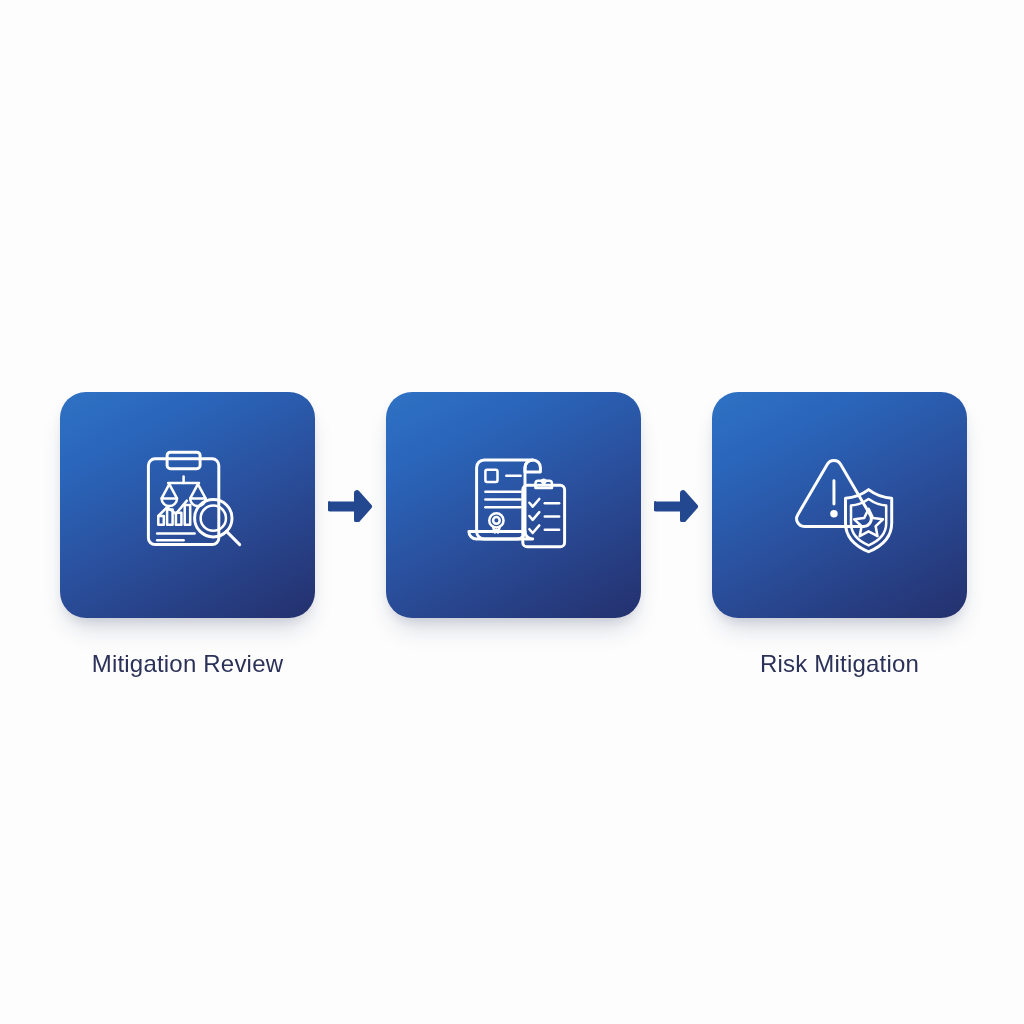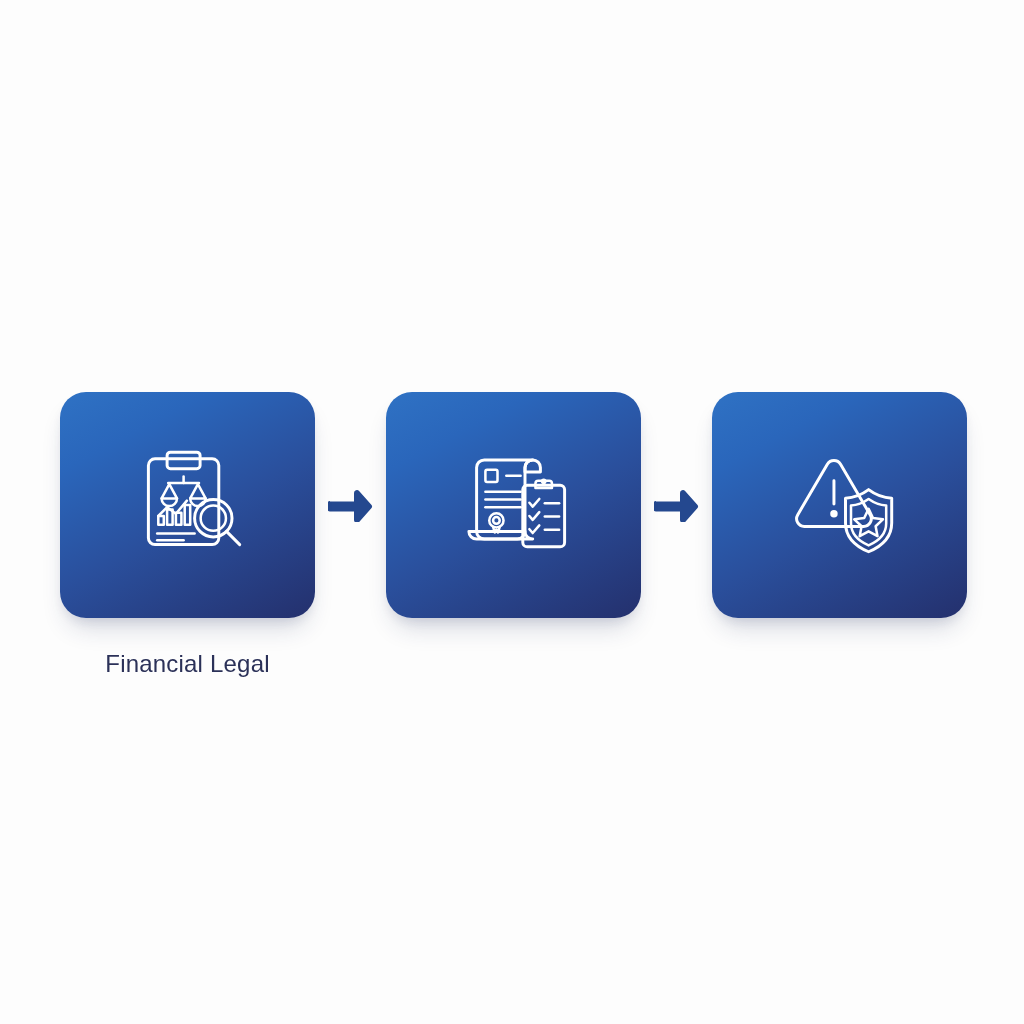--- a/index.html
+++ b/index.html
@@ -146,21 +146,21 @@
           <path class="st-thin" d="M33 70 l8 -8 l8 6 l10 -12"></path>
 
           <path class="st-thin" d="M32 86 h34"></path>
           <path class="st-thin" d="M32 92 h24"></path>
 
           <circle class="st" cx="83" cy="72" r="17"></circle>
           <circle class="st-thin" cx="83" cy="72" r="11.5"></circle>
           <path class="st" d="M95 84 l12 12"></path>
         </svg>
       </div>
-      <div class="step-label">Financial Legal</div>
+      <div class="step-label">Mitigation Review</div>
     </div>
 
     <div class="connector">
       <svg class="arrow-svg" viewBox="0 0 46 34">
         <path d="M2 13.5 h24 v-8.5 a3 3 0 0 1 5.1 -2.1 l12 13.5 a3 3 0 0 1 0 4.2 l-12 13.5 a3 3 0 0 1 -5.1 -2.1 v-8.5 h-24 a2.6 2.6 0 0 1 -2.6 -2.6 v-5.2 a2.6 2.6 0 0 1 2.6 -2.6 z"></path>
       </svg>
     </div>
 
     <div class="step">
       <div class="card">
@@ -212,16 +212,17 @@
           <path class="st" d="M48.5 23 a7 7 0 0 1 12 0 l27 46 a7 7 0 0 1 -6 10.5 h-54 a7 7 0 0 1 -6 -10.5 z"></path>
           <path class="st" d="M54.5 38 v21"></path>
           <circle class="st-fill" cx="54.5" cy="68" r="3.4"></circle>
 
           <path class="st" d="M86 46 c-8 6 -15 7.5 -21 7.8 v22.5 c0 14 11 22 21 26.2 c10 -4.2 21 -12.2 21 -26.2 v-22.5 c-6 -0.3 -13 -1.8 -21 -7.8 z"></path>
           <path class="st-thin" d="M86 54.5 c-6.3 4.4 -11.6 5.6 -16 5.9 v16.2 c0 10.6 8.4 16.8 16 20.1 c7.6 -3.3 16 -9.5 16 -20.1 v-16.2 c-4.4 -0.3 -9.7 -1.5 -16 -5.9 z"></path>
 
           <path class="st-thin" d="M86 63.5 l4 8.3 l9 1.2 l-6.6 6.3 l1.7 9 l-8.1 -4.4 l-8.1 4.4 l1.7 -9 l-6.6 -6.3 l9 -1.2 z"></path>
         </svg>
       </div>
+      <div class="step-label">Risk Mitigation</div>
     </div>
 
   </div>
 </div>
 
 </body></html>

